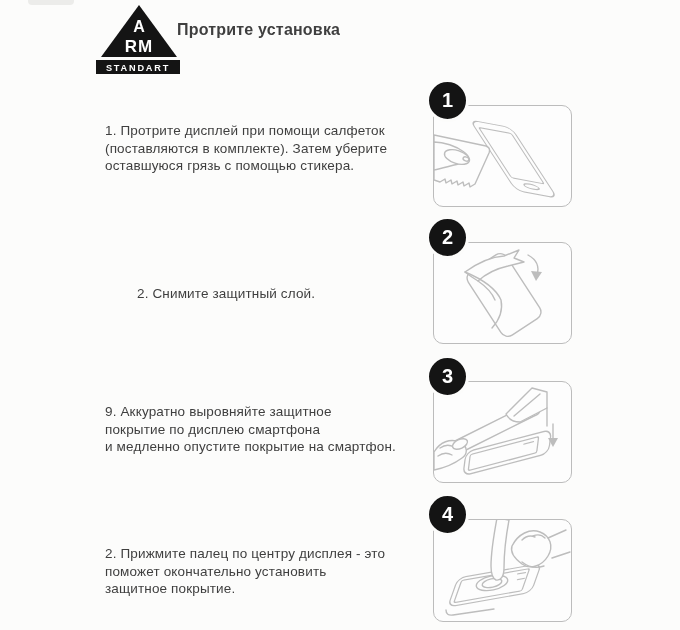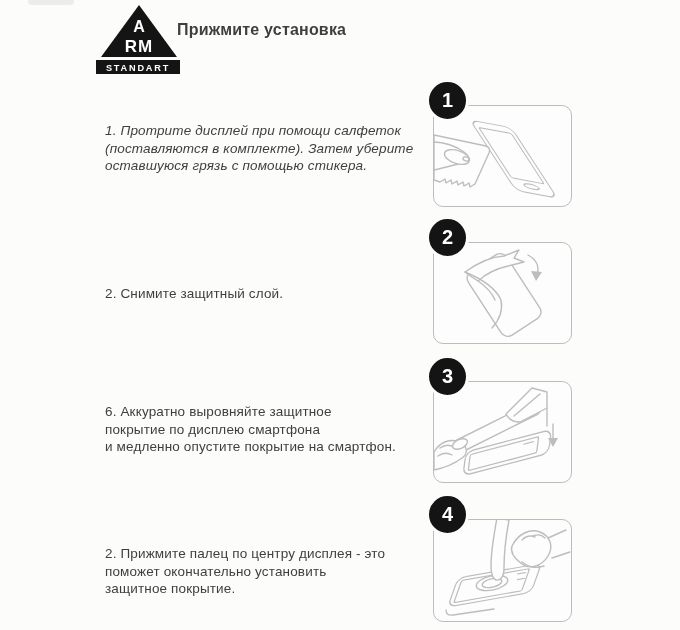--- a/index.html
+++ b/index.html
@@ -18,22 +18,22 @@
   .logo{position:absolute;left:94px;top:4px;}
   .page-title{
     position:absolute;left:177px;top:21px;
     font-size:16px;font-weight:600;letter-spacing:.2px;color:#3f3f3f;
   }
   .step-text{
     position:absolute;left:105px;width:340px;
     font-size:13.5px;line-height:17.5px;letter-spacing:.15px;
     white-space:pre-line;color:#3f3f3f;
   }
-  .step-text.t1{top:122px;font-style:italic;}
-  .step-text.t2{top:285px;}
+  .step-text.t1{top:122px;}
+  .step-text.t2{top:285px;margin-left:32px;}
   .step-text.t3{top:403px;}
   .step-text.t4{top:545px;}
   .card{
     position:absolute;left:433px;width:137px;height:100px;
     border:1.5px solid #bcbcbc;border-radius:10px;background:#fdfdfd;
   }
   .card.c1{top:105px;}
   .card.c2{top:242px;}
   .card.c3{top:381px;}
   .card.c4{top:519px;height:101px;}
@@ -58,27 +58,27 @@
   <div class="scan-artifact"></div>
 
   <svg class="logo" width="92" height="72" viewBox="0 0 92 72">
     <polygon points="45,1 7,53 83,53" fill="#141414"></polygon>
     <text x="45" y="28" text-anchor="middle" fill="#ffffff" font-size="16" font-weight="700">A</text>
     <text x="45" y="48" text-anchor="middle" fill="#ffffff" font-size="17" font-weight="700" letter-spacing="1">RM</text>
     <rect x="2" y="56" width="84" height="14" fill="#141414"></rect>
     <text x="44" y="66.5" text-anchor="middle" fill="#ffffff" font-size="9.2" font-weight="700" letter-spacing="1.8">STANDART</text>
   </svg>
 
-  <div class="page-title">Прижмите установка</div>
+  <div class="page-title">Протрите установка</div>
 
   <div class="step-text t1">1. Протрите дисплей при помощи салфеток
 (поставляются в комплекте). Затем уберите
 оставшуюся грязь с помощью стикера.</div>
   <div class="step-text t2">2. Снимите защитный слой.</div>
-  <div class="step-text t3">6. Аккуратно выровняйте защитное
+  <div class="step-text t3">9. Аккуратно выровняйте защитное
 покрытие по дисплею смартфона
 и медленно опустите покрытие на смартфон.</div>
   <div class="step-text t4">2. Прижмите палец по центру дисплея - это
 поможет окончательно установить
 защитное покрытие.</div>
 
   <div class="card c1">
     <div class="badge">1</div>
     <svg viewBox="0 0 137 100">
       <g class="art">

